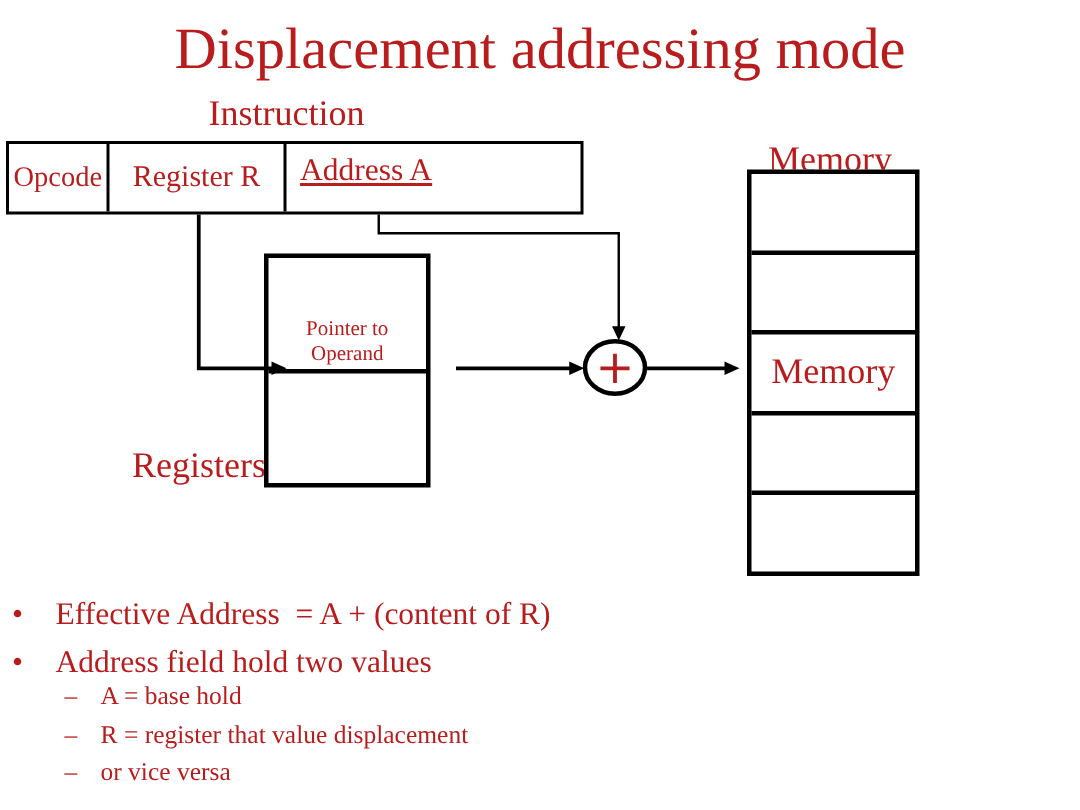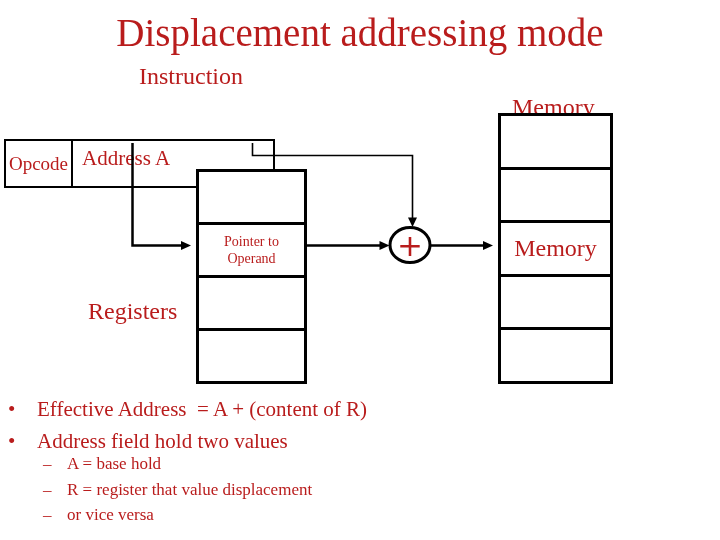--- a/index.html
+++ b/index.html
@@ -15,32 +15,32 @@
     top:12px; left:0; width:720px; text-align:center;
     font-size:39px; font-weight:normal; line-height:42px; white-space:nowrap;
   }
   .section-label { font-size:24px; line-height:26px; white-space:nowrap; }
   .instruction-label { top:63px; left:139px;text-align:right; }
   .memory-label { top:94px; left:512px; }
   .registers-label { top:298px; left:88px; }
 
   
   .instruction-box {
-    top:94px; left:4px; width:271px; height:49px;
-    border:2px solid #000; display:flex; background:#fff;margin-top:45px;
+    top:94px; left:4px; width:385px; height:49px;
+    border:2px solid #000; display:flex; background:#fff;
   }
   .ifield { display:flex; align-items:center; justify-content:center; }
   .ifield-opcode   { width:67px;  border-right:2px solid #000; font-size:19px; }
   .ifield-register { width:118px; border-right:2px solid #000; font-size:20px; }
-  .ifield-address  { flex:1; font-size:21px; justify-content:flex-start; padding-left:9px; }
+  .ifield-address  { flex:1; font-size:21px; justify-content:flex-start; padding-left:9px;text-decoration:underline; }
   .ifield-address span { position:relative; top:-5px; }
 
   
   .col { border:3px solid #000; display:flex; flex-direction:column; background:#fff; }
-  .registers-column { top:169px; left:196px; width:111px; height:215px; }
+  .registers-column { top:169px; left:176px; width:111px; height:156px;align-items:flex-end; }
   .memory-column    { top:113px; left:498px; width:115px; height:271px; }
   .cell { flex:1; border-bottom:3px solid #000; display:flex; align-items:center; justify-content:center; text-align:center; }
   .cell:last-child { border-bottom:none; }
   .pointer-cell { font-size:14px; line-height:17px; padding:0 6px; }
   .operand-cell { font-size:24px; }
 
   
   .plus-symbol {
     top:227px; left:390px; width:40px; height:36px;
     display:flex; align-items:center; justify-content:center;
@@ -68,20 +68,23 @@
 
   <div class="abs title">Displacement addressing mode</div>
 
   <div class="abs section-label instruction-label">Instruction</div>
   <div class="abs section-label memory-label">Memory</div>
   <div class="abs section-label registers-label">Registers</div>
 
   <div class="abs instruction-box">
     <div class="ifield ifield-opcode">
       <span>Opcode</span>
+    </div>
+    <div class="ifield ifield-register">
+      <span>Register R</span>
     </div>
     <div class="ifield ifield-address">
       <span>Address A</span>
     </div>
   </div>
 
   <div class="abs col registers-column">
     <div class="cell"></div>
     <div class="cell pointer-cell">
       <span>Pointer to Operand</span>

